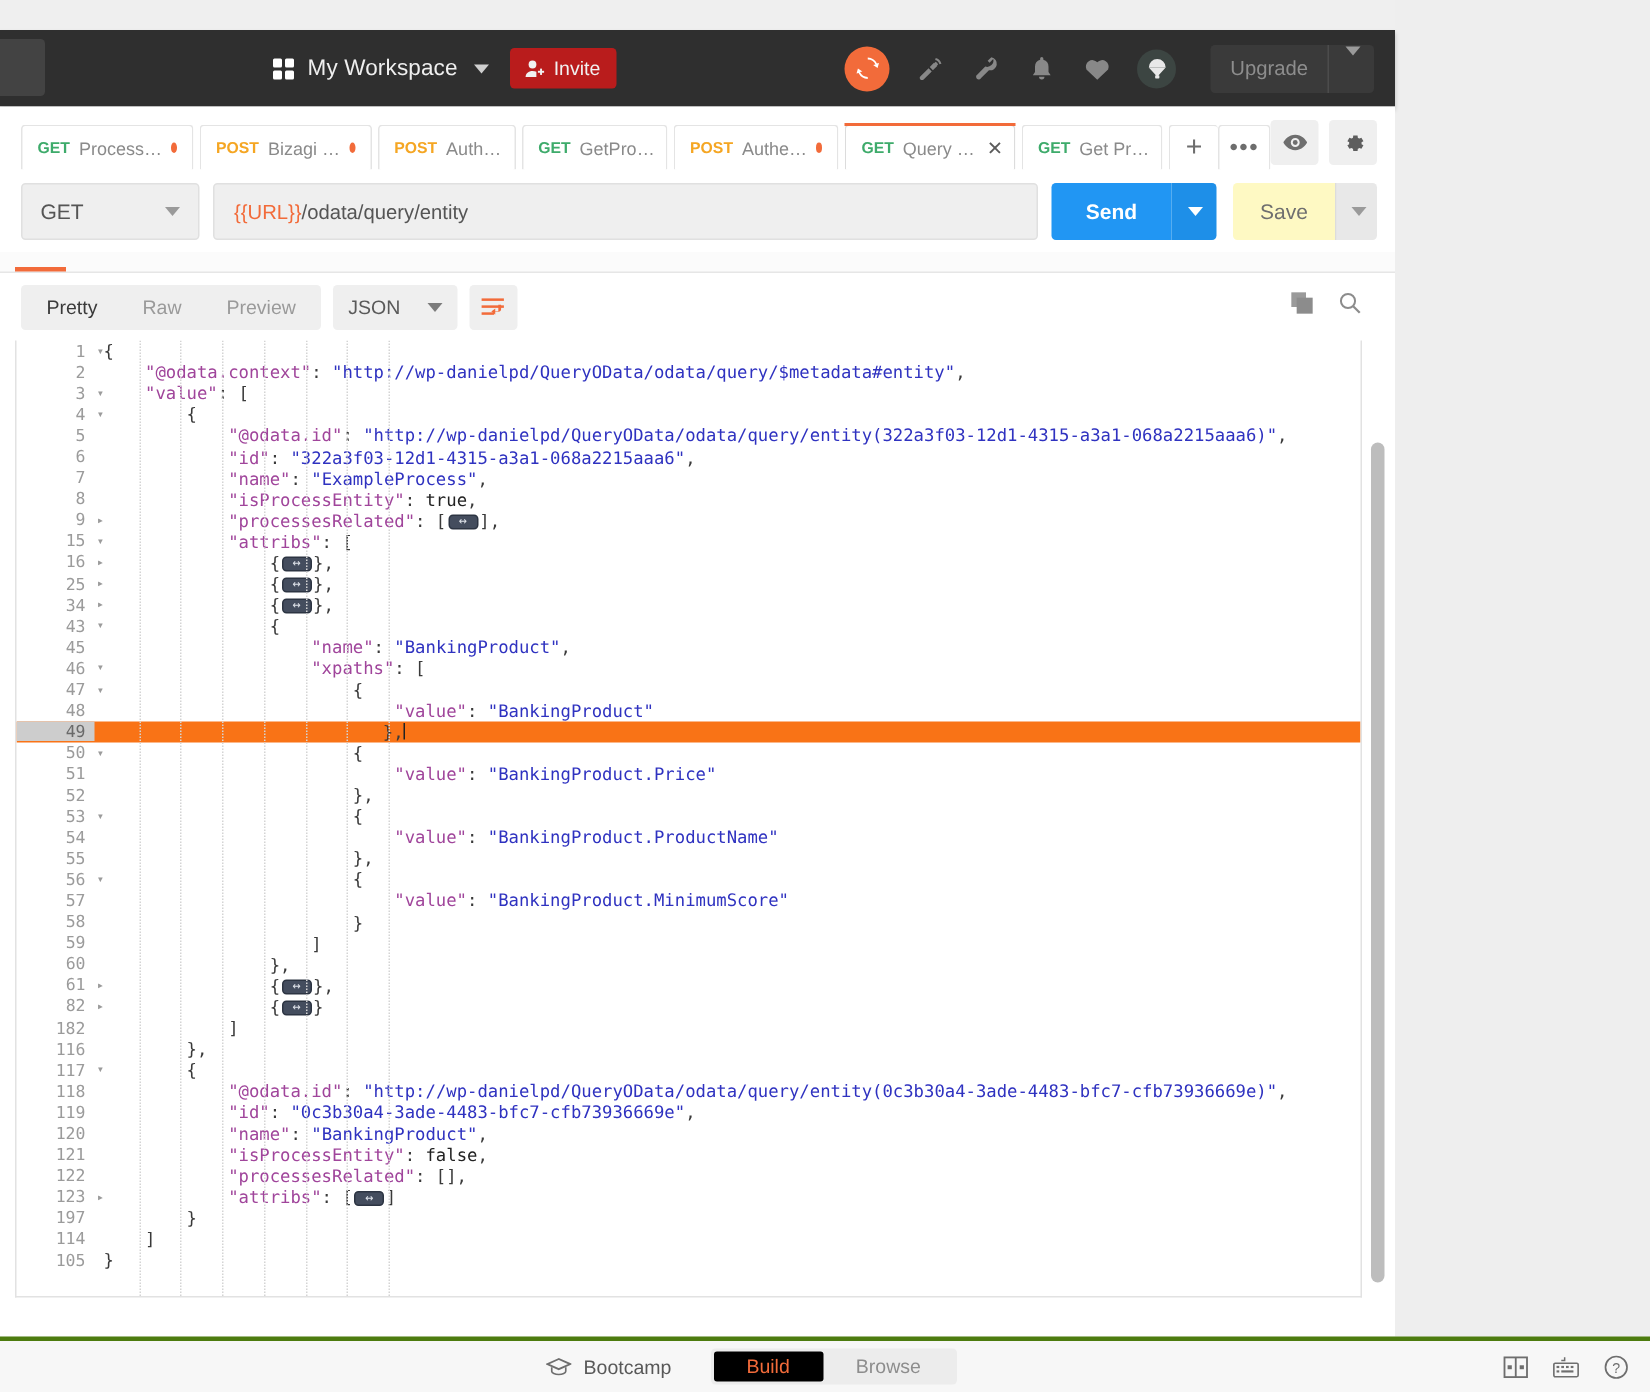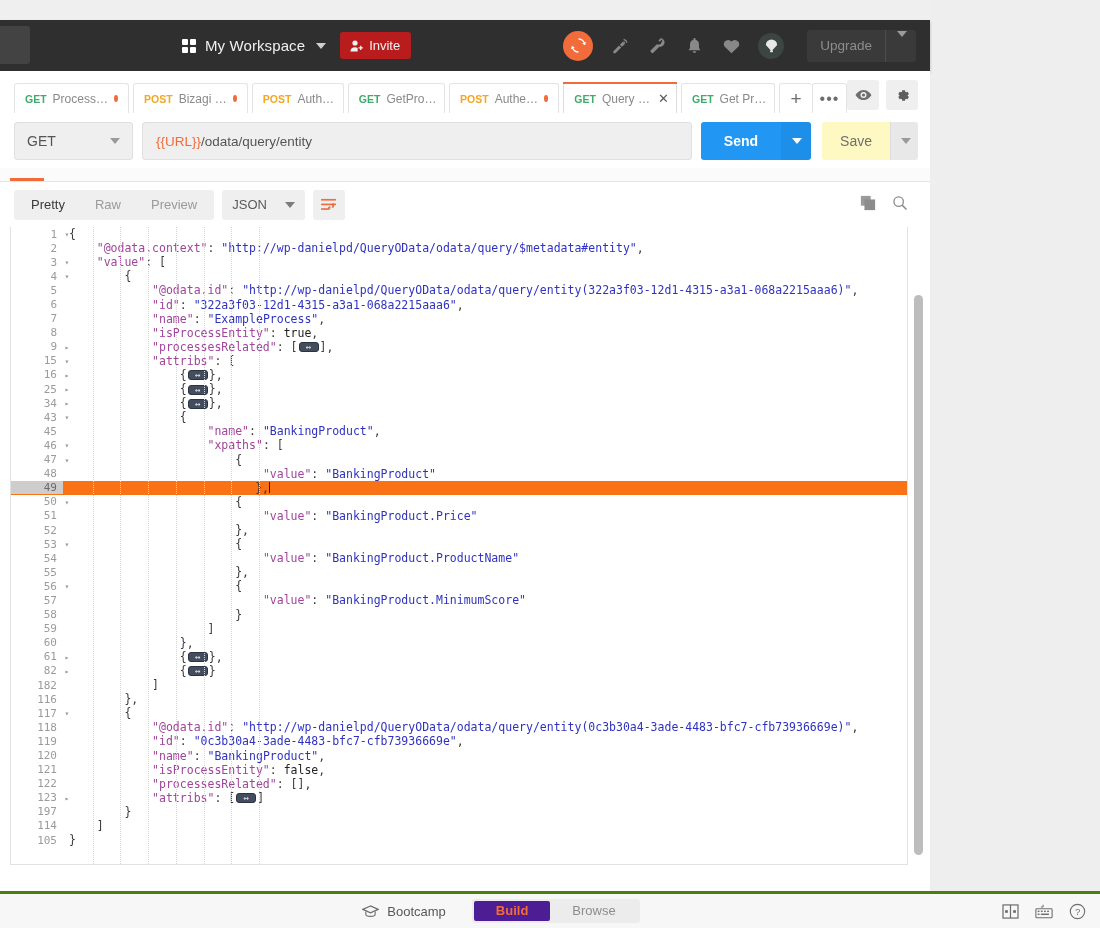--- a/index.html
+++ b/index.html
@@ -193,21 +193,21 @@
 
   
   .bottombar {
     position:absolute; left:0; bottom:0; width:1100px; height:37px;
     background:#f7f7f7; border-top:3px solid #4d7c0f; display:flex; align-items:center;
   }
   .bb-right { margin-left:auto; display:flex; align-items:center; gap:16px; padding-right:14px; }
   .bootcamp { display:flex; align-items:center; gap:8px; font-size:13px; color:#585858; cursor:pointer; }
   .bb-seg { background:#ececec; border-radius:3px; display:flex; align-items:center; height:24px; padding:2px; margin-left:26px; }
   .bb-seg .bs { padding:0 22px; font-size:13px; line-height:20px; color:#8d8d8d; cursor:pointer; border-radius:2px; }
-  .bb-seg .bs.active { background:#4c1d95; color:#f26b3a;font-weight:bold; }
+  .bb-seg .bs.active { background:#000000; color:#f26b3a; }
   .bb-icon { display:flex; align-items:center; justify-content:center; cursor:pointer; }
 </style>
 </head>
 <body>
 
 <div id="app">
 
   <div class="topstrip"></div>
 
   <div class="header">

